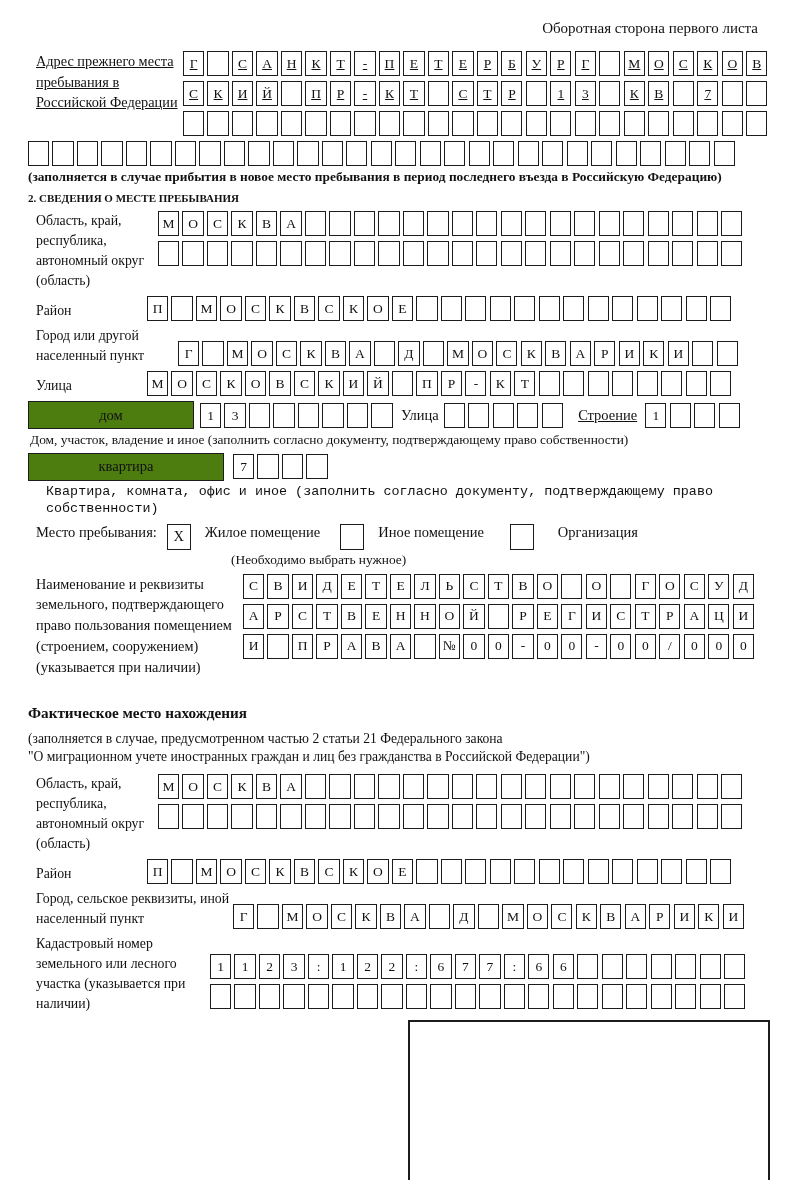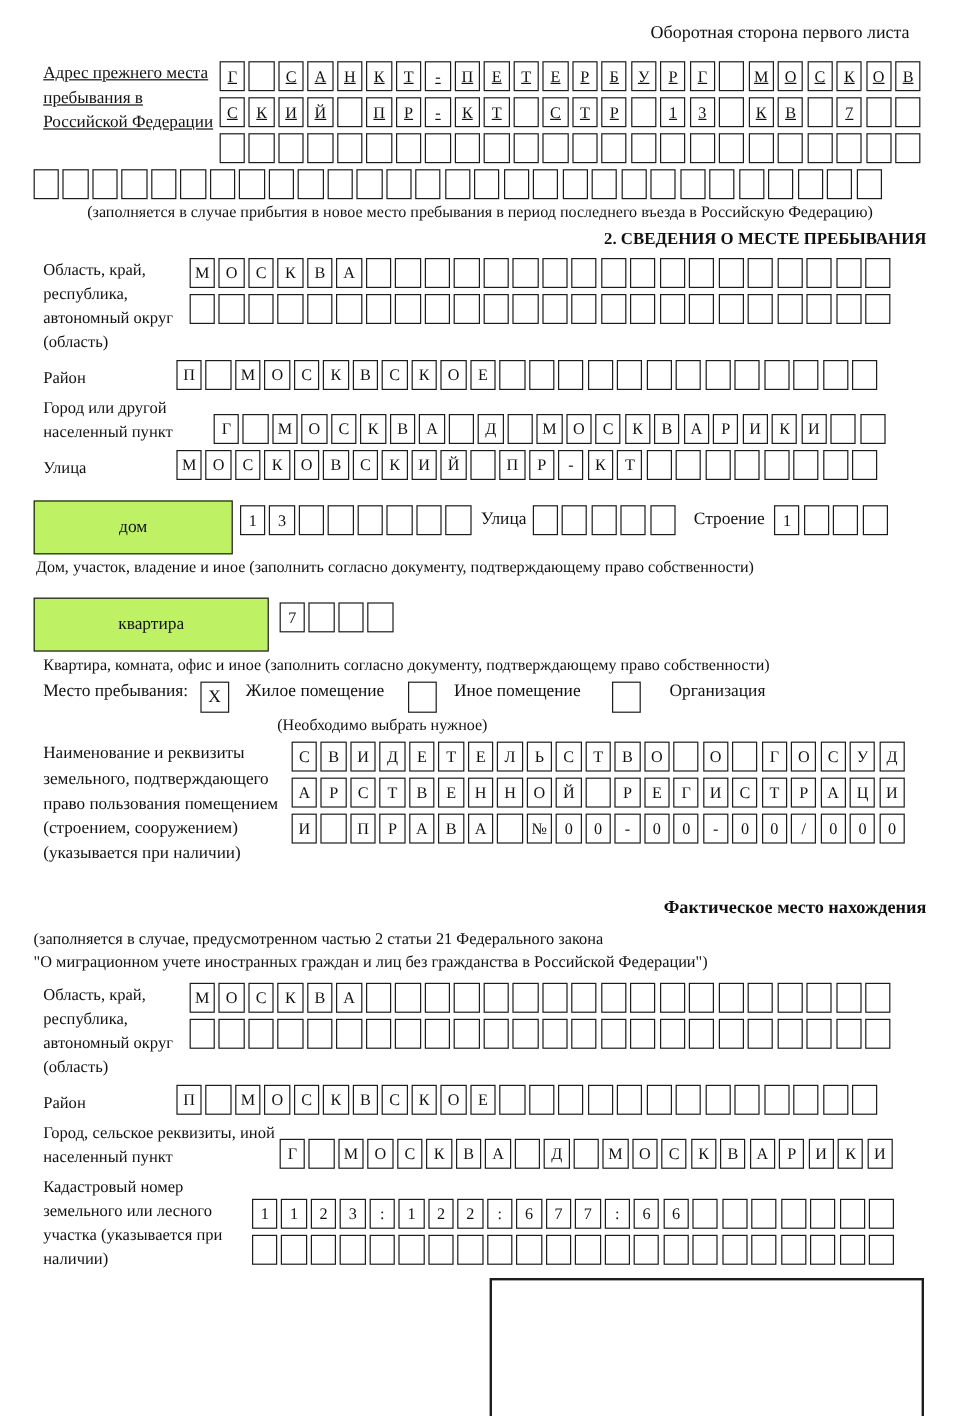--- a/index.html
+++ b/index.html
@@ -14,24 +14,24 @@
   .w111{width:111px;margin-left:8px;}
   .w142{width:142px;margin-left:8px;}
   .w207{width:207px;margin-left:8px;}
   .w197{width:197px;margin-left:8px;}
   .w174{width:174px;margin-left:8px;}
   .rows{display:flex;flex-direction:column;gap:5px;}
   .cellrow{display:flex;flex-wrap:nowrap;}
   .cb{box-sizing:border-box;flex:0 0 auto;width:21.2px;height:25px;border:1.6px solid #1c1c1c;margin-right:3.3px;display:flex;align-items:center;justify-content:center;font-size:13.5px;line-height:1;background:#fff;}
   .fullrow{margin:3px 0 2px 0;}
   .note{font-size:13.4px;line-height:1.3;margin:2px 0 4px 0;}
-  .center{text-align:center;}
-  .h2{font-weight:bold;font-size:14px;text-align:right;margin:7px 0 7px 0;}
-  .h3{font-weight:bold;font-size:15.2px;text-align:right;margin:12px 0 8px 0;}
-  .widebox{box-sizing:border-box;height:45px;border:1.7px solid #1c1c1c;display:flex;align-items:center;justify-content:center;font-size:14.5px;background:#bef264;flex:0 0 auto;margin-top:12px;}
+  .center{font-weight:bold;}
+  .h2{font-weight:bold;font-size:11px;text-align:left;margin:7px 0 7px 0;}
+  .h3{font-weight:bold;font-size:15.2px;text-align:left;margin:12px 0 8px 0;}
+  .widebox{box-sizing:border-box;height:28px;border:1.7px solid #1c1c1c;display:flex;align-items:center;justify-content:center;font-size:14.5px;background:#4d7c0f;flex:0 0 auto;}
   .domrow{display:flex;align-items:center;margin:4px 0 2px 0;}
   .inl{font-size:14.5px;flex:0 0 auto;}
   .chk{box-sizing:border-box;width:24px;height:26px;border:1.6px solid #1c1c1c;display:inline-flex;align-items:center;justify-content:center;font-size:14.5px;flex:0 0 auto;background:#fff;}
   .mestorow{display:flex;margin:6px 0 2px 8px;font-size:14.5px;}
   .smallnote{font-size:13.4px;text-align:center;width:62%;margin:1px 0 6px 60px;}
   .docfield{margin-top:4px;min-height:118px;}
   .lawnote{font-size:13.6px;text-align:left;line-height:1.35;}
   .stampwrap{display:flex;justify-content:flex-end;margin-top:6px;}
   .stampbox{box-sizing:border-box;width:362px;height:176px;border:2px solid #1c1c1c;margin-right:2px;background:#fff;}
   .kadrows{margin-top:20px;}
@@ -323,42 +323,42 @@
         <span class="cb"></span>
       </div>
     <span class="inl" style="margin-left:5px;">Улица</span>
     <div class="cellrow" style="margin-left:5px;">
         <span class="cb"></span>
         <span class="cb"></span>
         <span class="cb"></span>
         <span class="cb"></span>
         <span class="cb"></span>
       </div>
-    <span class="inl" style="margin-left:12px;">Строение</span>
+    <span class="inl" style="margin-left:12px;text-decoration:underline;">Строение</span>
     <div class="cellrow" style="margin-left:8px;">
         <span class="cb">1</span>
         <span class="cb"></span>
         <span class="cb"></span>
         <span class="cb"></span>
       </div>
   </div>
   <div class="note" style="margin-left:2px;">Дом, участок, владение и иное (заполнить согласно документу, подтверждающему право собственности)</div>
 
   <div class="domrow">
     <div class="widebox" style="width:196px;">
       <span>квартира</span>
     </div>
     <div class="cellrow" style="margin-left:9px;">
         <span class="cb">7</span>
         <span class="cb"></span>
         <span class="cb"></span>
         <span class="cb"></span>
       </div>
   </div>
-  <div class="note" style="margin-left:8px;">Квартира, комната, офис и иное (заполнить согласно документу, подтверждающему право собственности)</div>
+  <div class="note" style="margin-left:18px;font-family:Liberation Mono, monospace;">Квартира, комната, офис и иное (заполнить согласно документу, подтверждающему право собственности)</div>
 
   <div class="mestorow">
     <span>Место пребывания:</span>
     <span class="chk" style="margin-left:10px;">X</span>
     <span style="margin-left:14px;">Жилое помещение</span>
     <span class="chk" style="margin-left:20px;"></span>
     <span style="margin-left:14px;">Иное помещение</span>
     <span class="chk" style="margin-left:26px;"></span>
     <span style="margin-left:24px;">Организация</span>
   </div>

